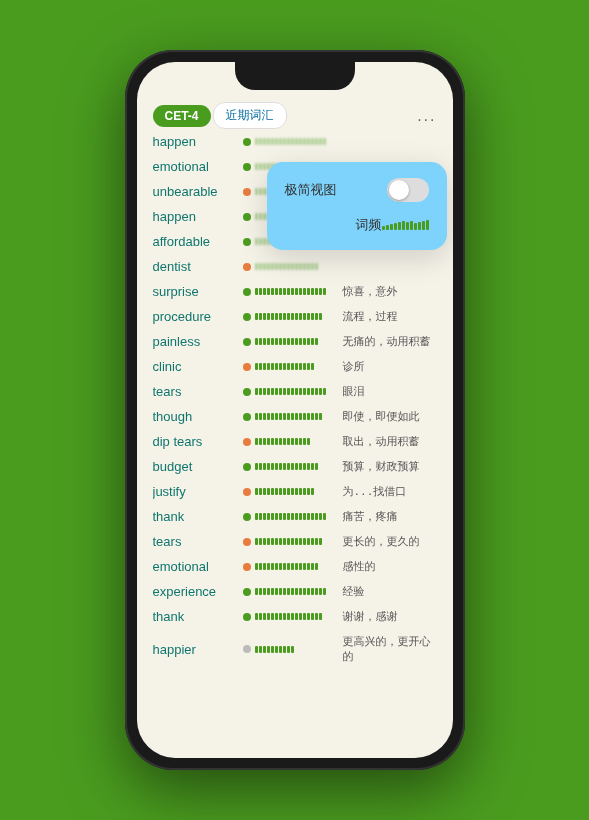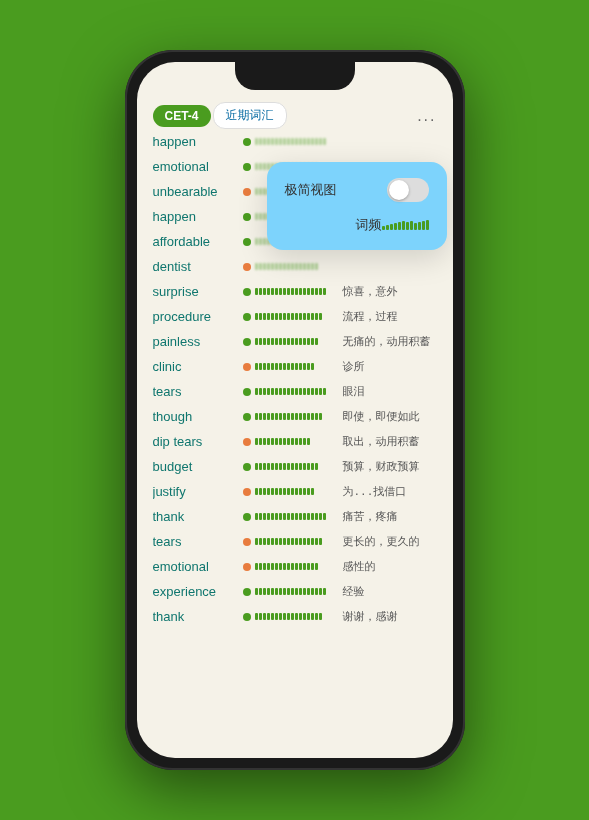--- a/index.html
+++ b/index.html
@@ -781,17 +781,36 @@
                 <div class="bar-seg"></div>
                 <div class="bar-seg"></div>
                 <div class="bar-seg"></div>
                 <div class="bar-seg"></div>
                 <div class="bar-seg"></div>
                 <div class="bar-seg"></div>
               </div>
     </div>
     <span class="meaning ">谢谢，感谢</span>
   </div>
+          <div class="word-row">
+    <span class="word-text ">happier</span>
+    <div class="dot dot-gray"></div>
+    <div class="progress-bar-container ">
+      <div class="progress-bars">
+                <div class="bar-seg"></div>
+                <div class="bar-seg"></div>
+                <div class="bar-seg"></div>
+                <div class="bar-seg"></div>
+                <div class="bar-seg"></div>
+                <div class="bar-seg"></div>
+                <div class="bar-seg"></div>
+                <div class="bar-seg"></div>
+                <div class="bar-seg"></div>
+                <div class="bar-seg"></div>
+              </div>
+    </div>
+    <span class="meaning ">更高兴的，更开心的</span>
+  </div>
         </div>
 
     </div>
   </div>
 </div>
 
 </body></html>

